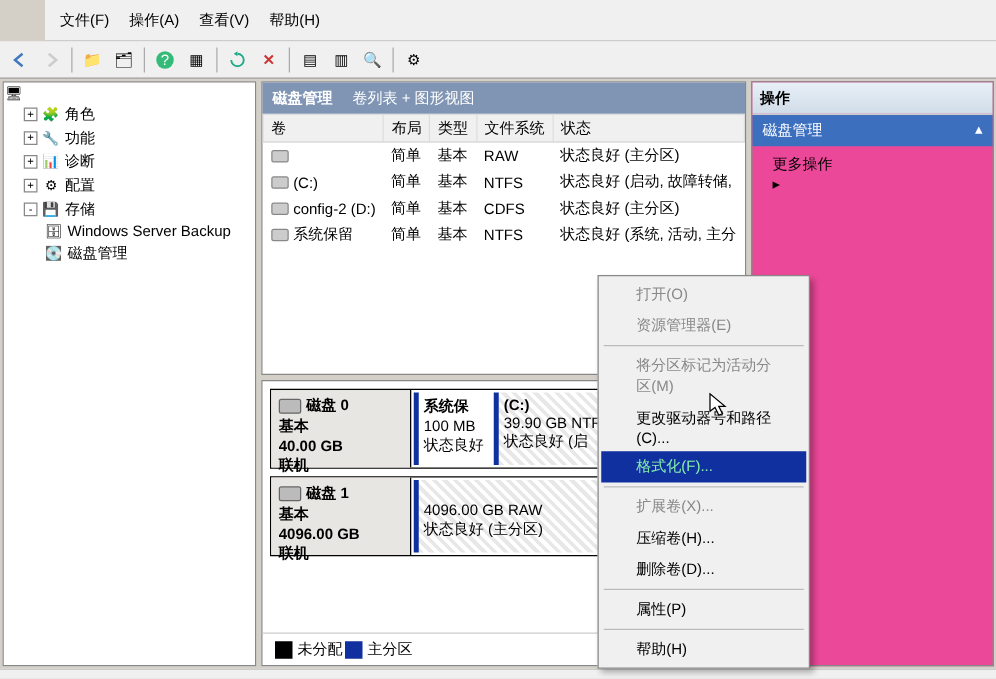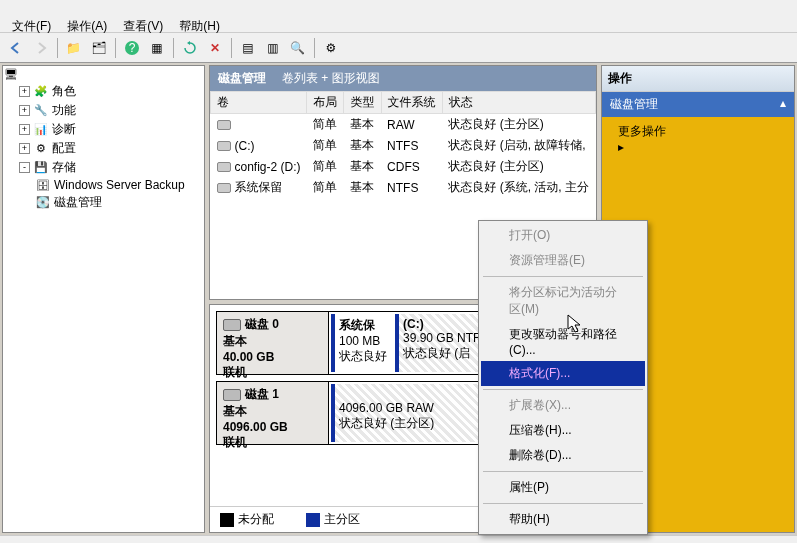--- a/index.html
+++ b/index.html
@@ -1,18 +1,18 @@
 <!DOCTYPE html>
 <html><head>
 <meta charset="utf-8">
 <style>
   * { box-sizing: border-box; margin: 0; padding: 0; font-family: "SimSun", "宋体", sans-serif; font-size: 12px; }
   body { background: #d4d0c8; width: 797px; height: 543px; overflow: hidden; position: relative; }
   
-  .menubar { height: 22px; background: #f0f0f0; border-bottom: 1px solid #ccc; display: flex; align-items: flex-start; padding: 16px 4px; }
+  .menubar { height: 22px; background: #f0f0f0; border-bottom: 1px solid #ccc; display: flex; align-items: center; padding: 16px 4px; margin-left: 36px; }
   .menubar span { padding: 2px 8px; cursor: default; }
   
   .toolbar { height: 30px; background: #f0f0f0; border-bottom: 1px solid #999; display: flex; align-items: center; padding: 0 4px; gap: 1px; }
   .tb-btn { width: 24px; height: 24px; display: inline-flex; align-items: center; justify-content: center; cursor: pointer; }
   .tb-sep { width: 1px; height: 20px; background: #aaa; margin: 0 3px; }
   
   .main-area { display: flex; height: 472px; }
   
   .tree-pane { width: 203px; background: #fff; border: 1px solid #888; margin: 2px; overflow: auto; }
   .tree-node { display: flex; align-items: center; padding: 1px 0; white-space: nowrap; }
@@ -31,32 +31,32 @@
   .disk-icon { display:inline-block; width:14px; height:10px; background:#ccc; border:1px solid #888; border-radius:2px; margin-right:4px; vertical-align:middle;}
   
   .center-bottom { flex: 1; background: #fff; border: 1px solid #888; margin-top: 4px; display: flex; flex-direction: column; position: relative; }
   .graph-area { flex: 1; overflow: auto; padding: 6px; }
   .disk-row { display: flex; border: 1px solid #000; margin-bottom: 6px; height: 64px; }
   .disk-info { width: 112px; background: #e8e6e3; padding: 4px 6px; border-right: 1px solid #000; font-weight: bold; }
   .disk-info .dicon { display:inline-block; width:18px; height:12px; background:#bbb; border:1px solid #666; border-radius:2px; margin-right:4px; vertical-align:middle;}
   .disk-parts { flex: 1; display: flex; }
   .part-box { border-left: 4px solid #1030a0; background: #fff; padding: 3px 4px; margin: 2px; overflow: hidden; white-space: nowrap; }
   .part-box.hatched { background: repeating-linear-gradient(45deg,#e8e8e8,#e8e8e8 3px,#fff 3px,#fff 6px); }
-  .legend-bar { border-top: 1px solid #ccc; padding: 4px 10px; display:flex; gap:32px; align-items:center; }
+  .legend-bar { border-top: 1px solid #ccc; padding: 4px 10px; display:flex; gap:2px; align-items:center; }
   .legend-sw { display:inline-block; width:14px; height:14px; vertical-align:middle; margin-right:4px;}
   
-  .right-pane { width: 194px; background: #eab308; border: 1px solid #888; margin: 2px; }
+  .right-pane { width: 194px; background: #ec4899; border: 1px solid #888; margin: 2px; }
   .right-header { background: linear-gradient(#e8f0f8,#d0dce8); padding: 4px 6px; border-bottom:1px solid #ccc; font-weight:bold;}
   .right-section { background: #3d6fbf; color: #fff; padding: 4px 8px; display:flex; justify-content:space-between;}
   .right-item { padding: 6px 16px; display:flex; justify-content:space-between; cursor:pointer;flex-direction:column; }
   
   .context-menu { position: absolute; left: 478px; top: 220px; width: 170px; background: #f0f0f0; border: 1px solid #888; box-shadow: 3px 3px 5px rgba(0,0,0,0.3); z-index: 100; padding:2px;}
   .cm-item { padding: 4px 20px 4px 28px; cursor: default; }
   .cm-item.disabled { color: #888; }
-  .cm-item.selected { background: #1030a0; color: #f0abfc; }
+  .cm-item.selected { background: #1030a0; color: #86efac; }
   .cm-sep { height: 1px; background: #bbb; margin: 3px 2px; }
   
   .statusbar { height: 18px; background: #f0f0f0; border-top: 1px solid #ccc; }
   .cursor-img { position:absolute; left:567px; top:314px; z-index:200; pointer-events:none; }
 </style>
 </head>
 <body>
 
 <div class="menubar">
   <span>文件(F)</span>

